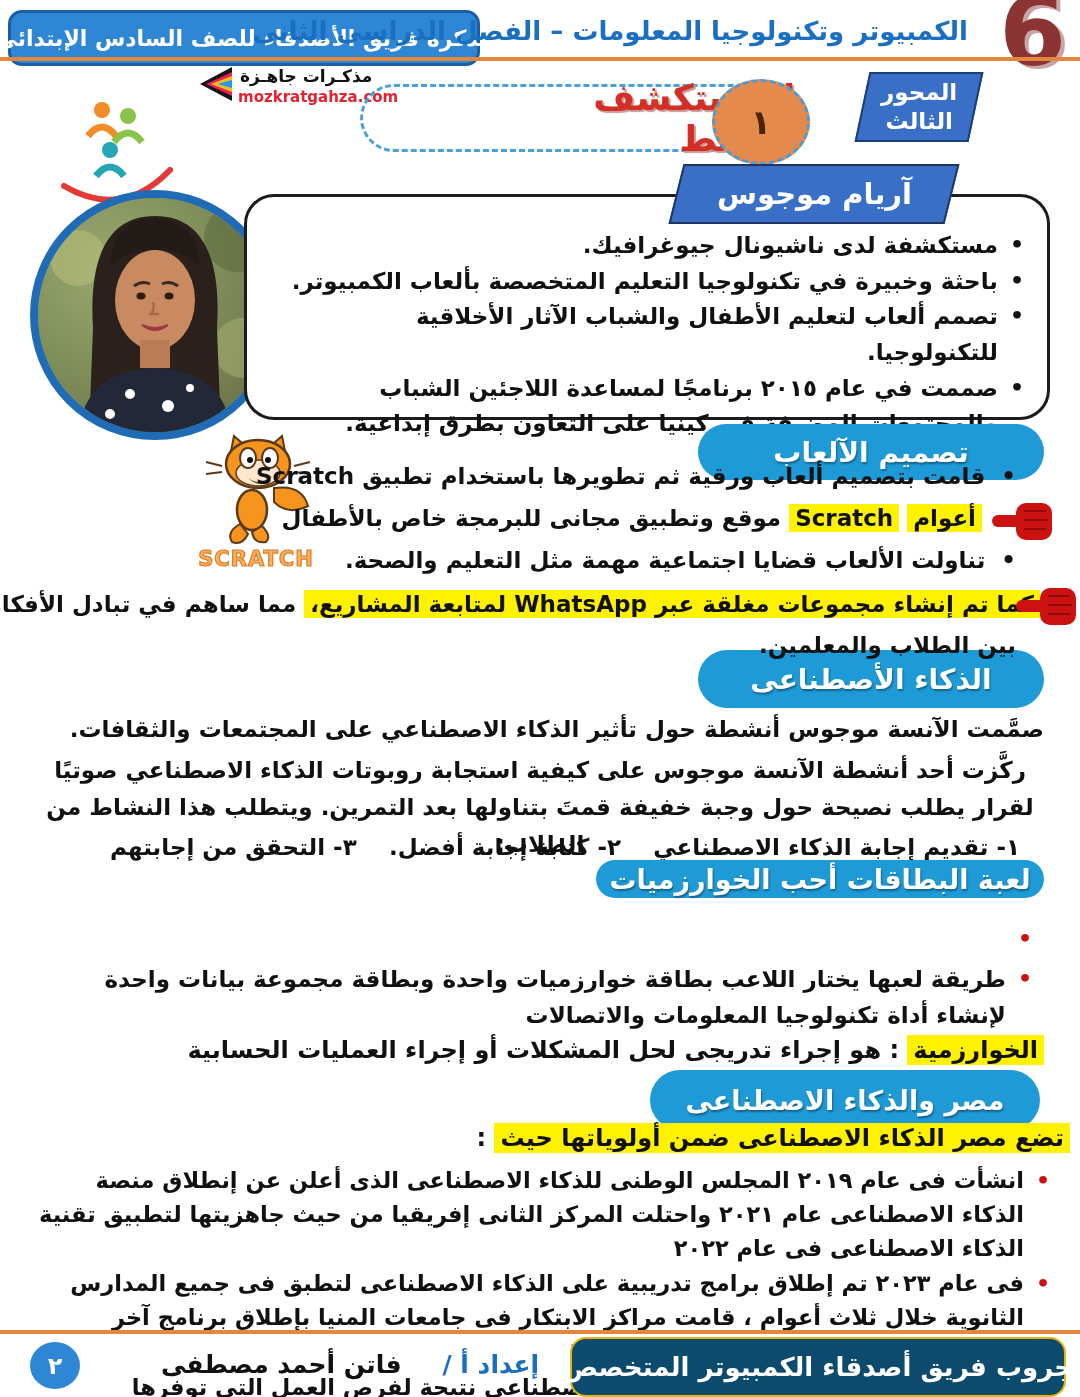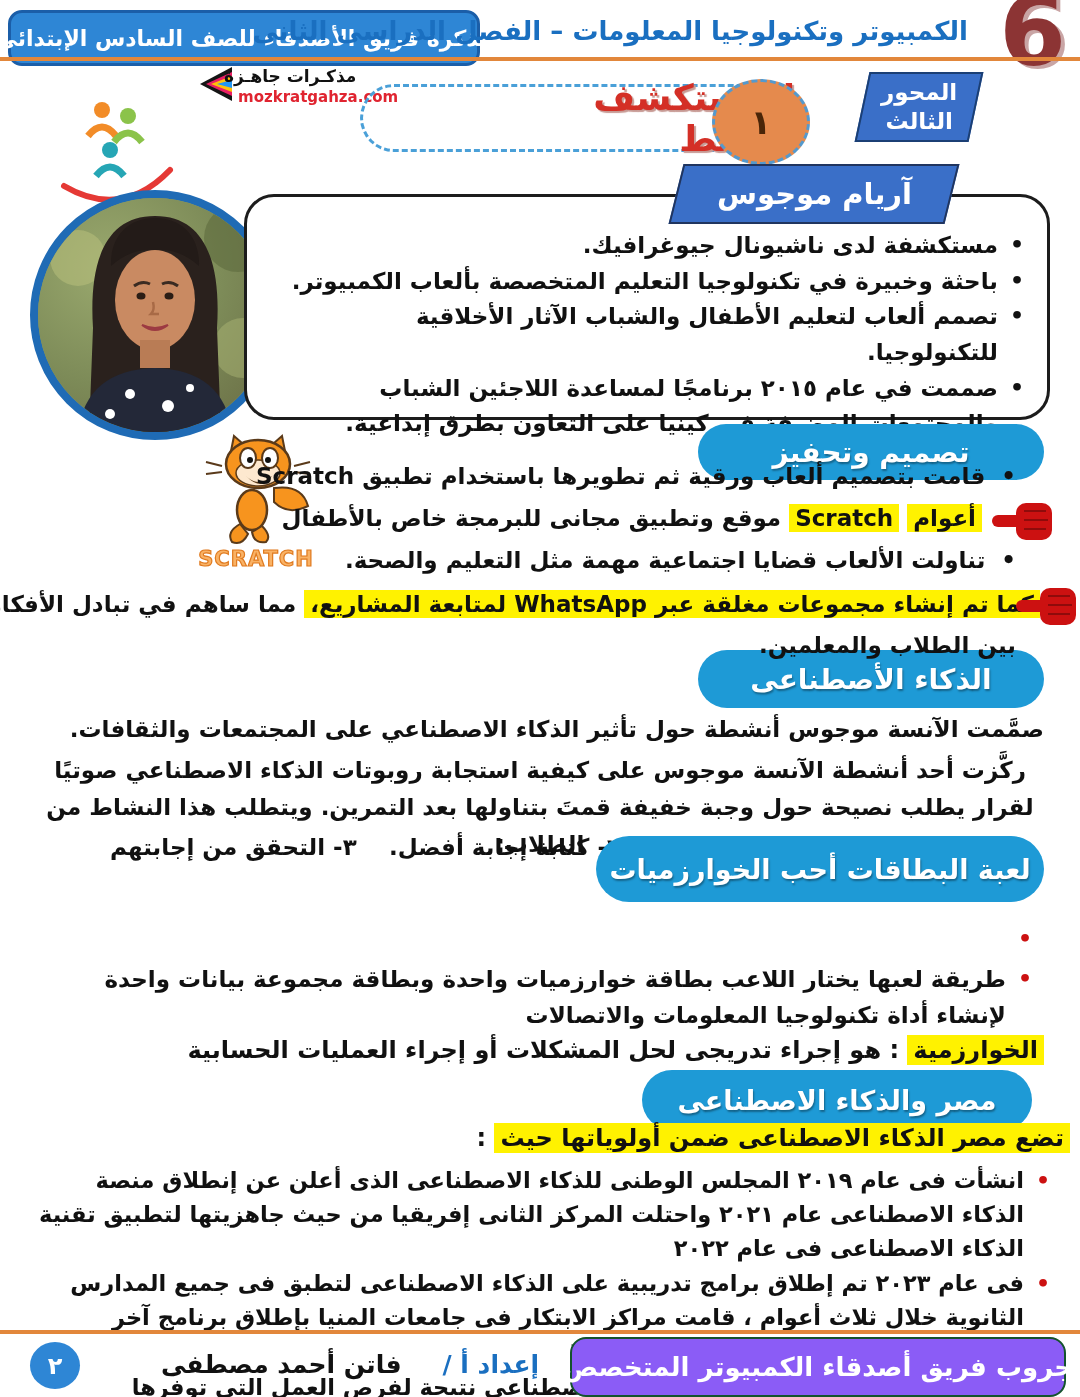--- a/index.html
+++ b/index.html
@@ -8,21 +8,21 @@
   .abs{position:absolute;}
   
   .hdr-badge{left:8px;top:10px;width:466px;height:50px;background:#2e86d5;border:3px solid #1b5ea8;
              border-radius:14px;color:#fff;font-size:22px;display:flex;align-items:center;justify-content:center;
              direction:rtl;white-space:nowrap;}
   .subject{right:112px;top:16px;font-size:26px;color:#1a6fc0;direction:rtl;white-space:nowrap;}
   .grade-num{right:14px;top:-24px;font-size:96px;color:#8c3434;text-shadow:4px 3px 0 #c9a5a5;}
   .rule{left:0;width:1080px;height:4px;background:#e2873b;}
   .rule-top{top:57px;} .rule-bottom{top:1330px;}
   
-  .brand-text1{left:224px;top:66px;font-size:17px;color:#111;direction:rtl;letter-spacing:2px;}
+  .brand-text1{left:240px;top:66px;font-size:17px;color:#111;direction:rtl;letter-spacing:2px;}
   .brand-text2{left:238px;top:88px;font-size:15px;color:#e02430;}
   
   .axis-box{right:104px;top:72px;width:110px;height:66px;background:#3a6fc8;border:2px solid #1b3f74;
             transform:skewX(-12deg);display:flex;align-items:center;justify-content:center;}
   .axis-inner{transform:skewX(12deg);color:#fff;font-size:23px;text-align:center;line-height:1.25;direction:rtl;}
   
   .banner{left:360px;top:84px;width:438px;height:68px;border:3px dashed #4aa0d8;border-radius:36px;
           display:flex;align-items:center;justify-content:center;padding-left:20px;box-sizing:border-box;}
   .banner-text{color:#d42f26;font-size:36px;direction:rtl;text-shadow:2px 2px 1px #c79a94;padding-right:0 0 0 90px;margin-left:90px;}
   .lesson-ellipse{left:712px;top:79px;width:92px;height:80px;background:#e58a4d;border:3px dashed #5599cc;
@@ -36,22 +36,22 @@
   .profile-list{left:280px;top:228px;width:744px;direction:rtl;font-size:23px;line-height:1.55;text-align:center;}
   .li{display:flex;align-items:flex-start;}
   .li .dot{margin-inline-end:12px;font-size:22px;line-height:1.55;}
   .li .txt{flex:1;text-align:right;}
   .dot-black{color:#111;} .dot-red{color:#cc1111;}
   
   .pill{background:#1e9ad6;border-radius:34px;color:#fff;display:flex;align-items:center;justify-content:center;
         direction:rtl;text-shadow:1px 2px 2px rgba(0,0,0,.35);}
   .pill1{right:36px;top:424px;width:346px;height:56px;font-size:28px;}
   .pill2{right:36px;top:650px;width:346px;height:58px;font-size:28px;}
-  .pill3{right:36px;top:836px;width:448px;height:66px;font-size:27px;}
-  .pill4{right:48px;top:1070px;width:390px;height:60px;font-size:27px;}
+  .pill3{right:36px;top:860px;width:448px;height:38px;font-size:27px;}
+  .pill4{right:40px;top:1070px;width:390px;height:60px;font-size:27px;}
   
   .rtl-line{direction:rtl;font-size:23px;white-space:nowrap;}
   .g-line1{right:64px;top:463px;}
   .g-line2{right:98px;top:505px;}
   .g-line3{right:64px;top:547px;text-align:right;}
   .hl{background:#fff200;padding:1px 6px;}
   .wa-line1{right:40px;top:591px;}
   .wa-line2{right:64px;top:632px;}
   .hand{width:64px;height:44px;z-index:4;}
   .hand1{right:26px;top:499px;}
@@ -59,21 +59,21 @@
   .ai-p1{right:36px;top:716px;direction:rtl;font-size:23px;}
   .ai-p2{right:36px;top:752px;width:1008px;direction:rtl;font-size:23px;line-height:1.6;text-align:center;}
   .steps{right:60px;top:834px;width:910px;display:flex;direction:rtl;justify-content:space-between;font-size:23px;}
   .cg-b1{right:48px;top:922px;width:990px;direction:rtl;font-size:23px;}
   .cg-b2{right:48px;top:962px;width:990px;direction:rtl;font-size:23px;line-height:1.55;}
   .def-line{right:36px;top:1036px;direction:rtl;font-size:24px;}
   .eg-intro{right:10px;top:1124px;direction:rtl;font-size:24px;}
   .eg-bullets{right:30px;top:1164px;width:1020px;direction:rtl;font-size:22.5px;line-height:1.5;}
   .eg-bullets .li{margin-bottom:2px;}
   
-  .f-box{left:570px;top:1337px;width:492px;height:56px;background:#8b5cf6;border:2px solid #14532d;border-radius:16px;
+  .f-box{left:570px;top:1337px;width:492px;height:56px;background:#0c4a6e;border:2px solid #eab308;border-radius:16px;
          color:#fff;font-size:26px;display:flex;align-items:center;justify-content:center;direction:rtl;white-space:nowrap;}
   .prepared{left:160px;top:1350px;width:380px;direction:rtl;font-size:25px;display:flex;justify-content:center;gap:10px;white-space:nowrap;}
   .prepared .lbl{color:#1a6fc0;margin-left:31px;}
   .page-circle{left:30px;top:1342px;width:50px;height:47px;background:#2e86d5;border-radius:50%;
                display:flex;align-items:center;justify-content:center;color:#fff;font-size:24px;}
 </style>
 </head>
 <body>
 
 <div class="page">
@@ -168,21 +168,21 @@
     <div class="li">
       <span class="dot dot-black">•</span>
       <span class="txt">تصمم ألعاب لتعليم الأطفال والشباب الآثار الأخلاقية للتكنولوجيا.</span>
     </div>
     <div class="li">
       <span class="dot dot-black">•</span>
       <span class="txt">صممت في عام ٢٠١٥ برنامجًا لمساعدة اللاجئين الشباب والمجتمعات المضيفة في كينيا على التعاون بطرق إبداعية.</span>
     </div>
   </div>
 
-  <div class="abs pill pill1">تصميم وتحفيز</div>
+  <div class="abs pill pill1">تصميم الآلعاب</div>
 
   <svg class="abs" style="left:178px;top:426px;" width="156" height="152" viewBox="0 0 156 152">
     <path d="M96 62 q28 -4 34 18 q-20 10 -34 -4 z" fill="#f7941e" stroke="#5a3a1a" stroke-width="2"></path>
     <path d="M56 10 l16 14 -20 6 z M104 10 l-16 14 20 6 z" fill="#f7941e" stroke="#5a3a1a" stroke-width="2"></path>
     <ellipse cx="80" cy="38" rx="32" ry="24" fill="#f7941e" stroke="#5a3a1a" stroke-width="2.5"></ellipse>
     <ellipse cx="80" cy="47" rx="22" ry="13" fill="#fde8cf" stroke="#5a3a1a" stroke-width="1.5"></ellipse>
     <ellipse cx="70" cy="32" rx="8" ry="10" fill="#fff" stroke="#5a3a1a" stroke-width="2"></ellipse>
     <ellipse cx="92" cy="32" rx="8" ry="10" fill="#fff" stroke="#5a3a1a" stroke-width="2"></ellipse>
     <circle cx="72" cy="34" r="3" fill="#111"></circle>
       <circle cx="90" cy="34" r="3" fill="#111"></circle>

